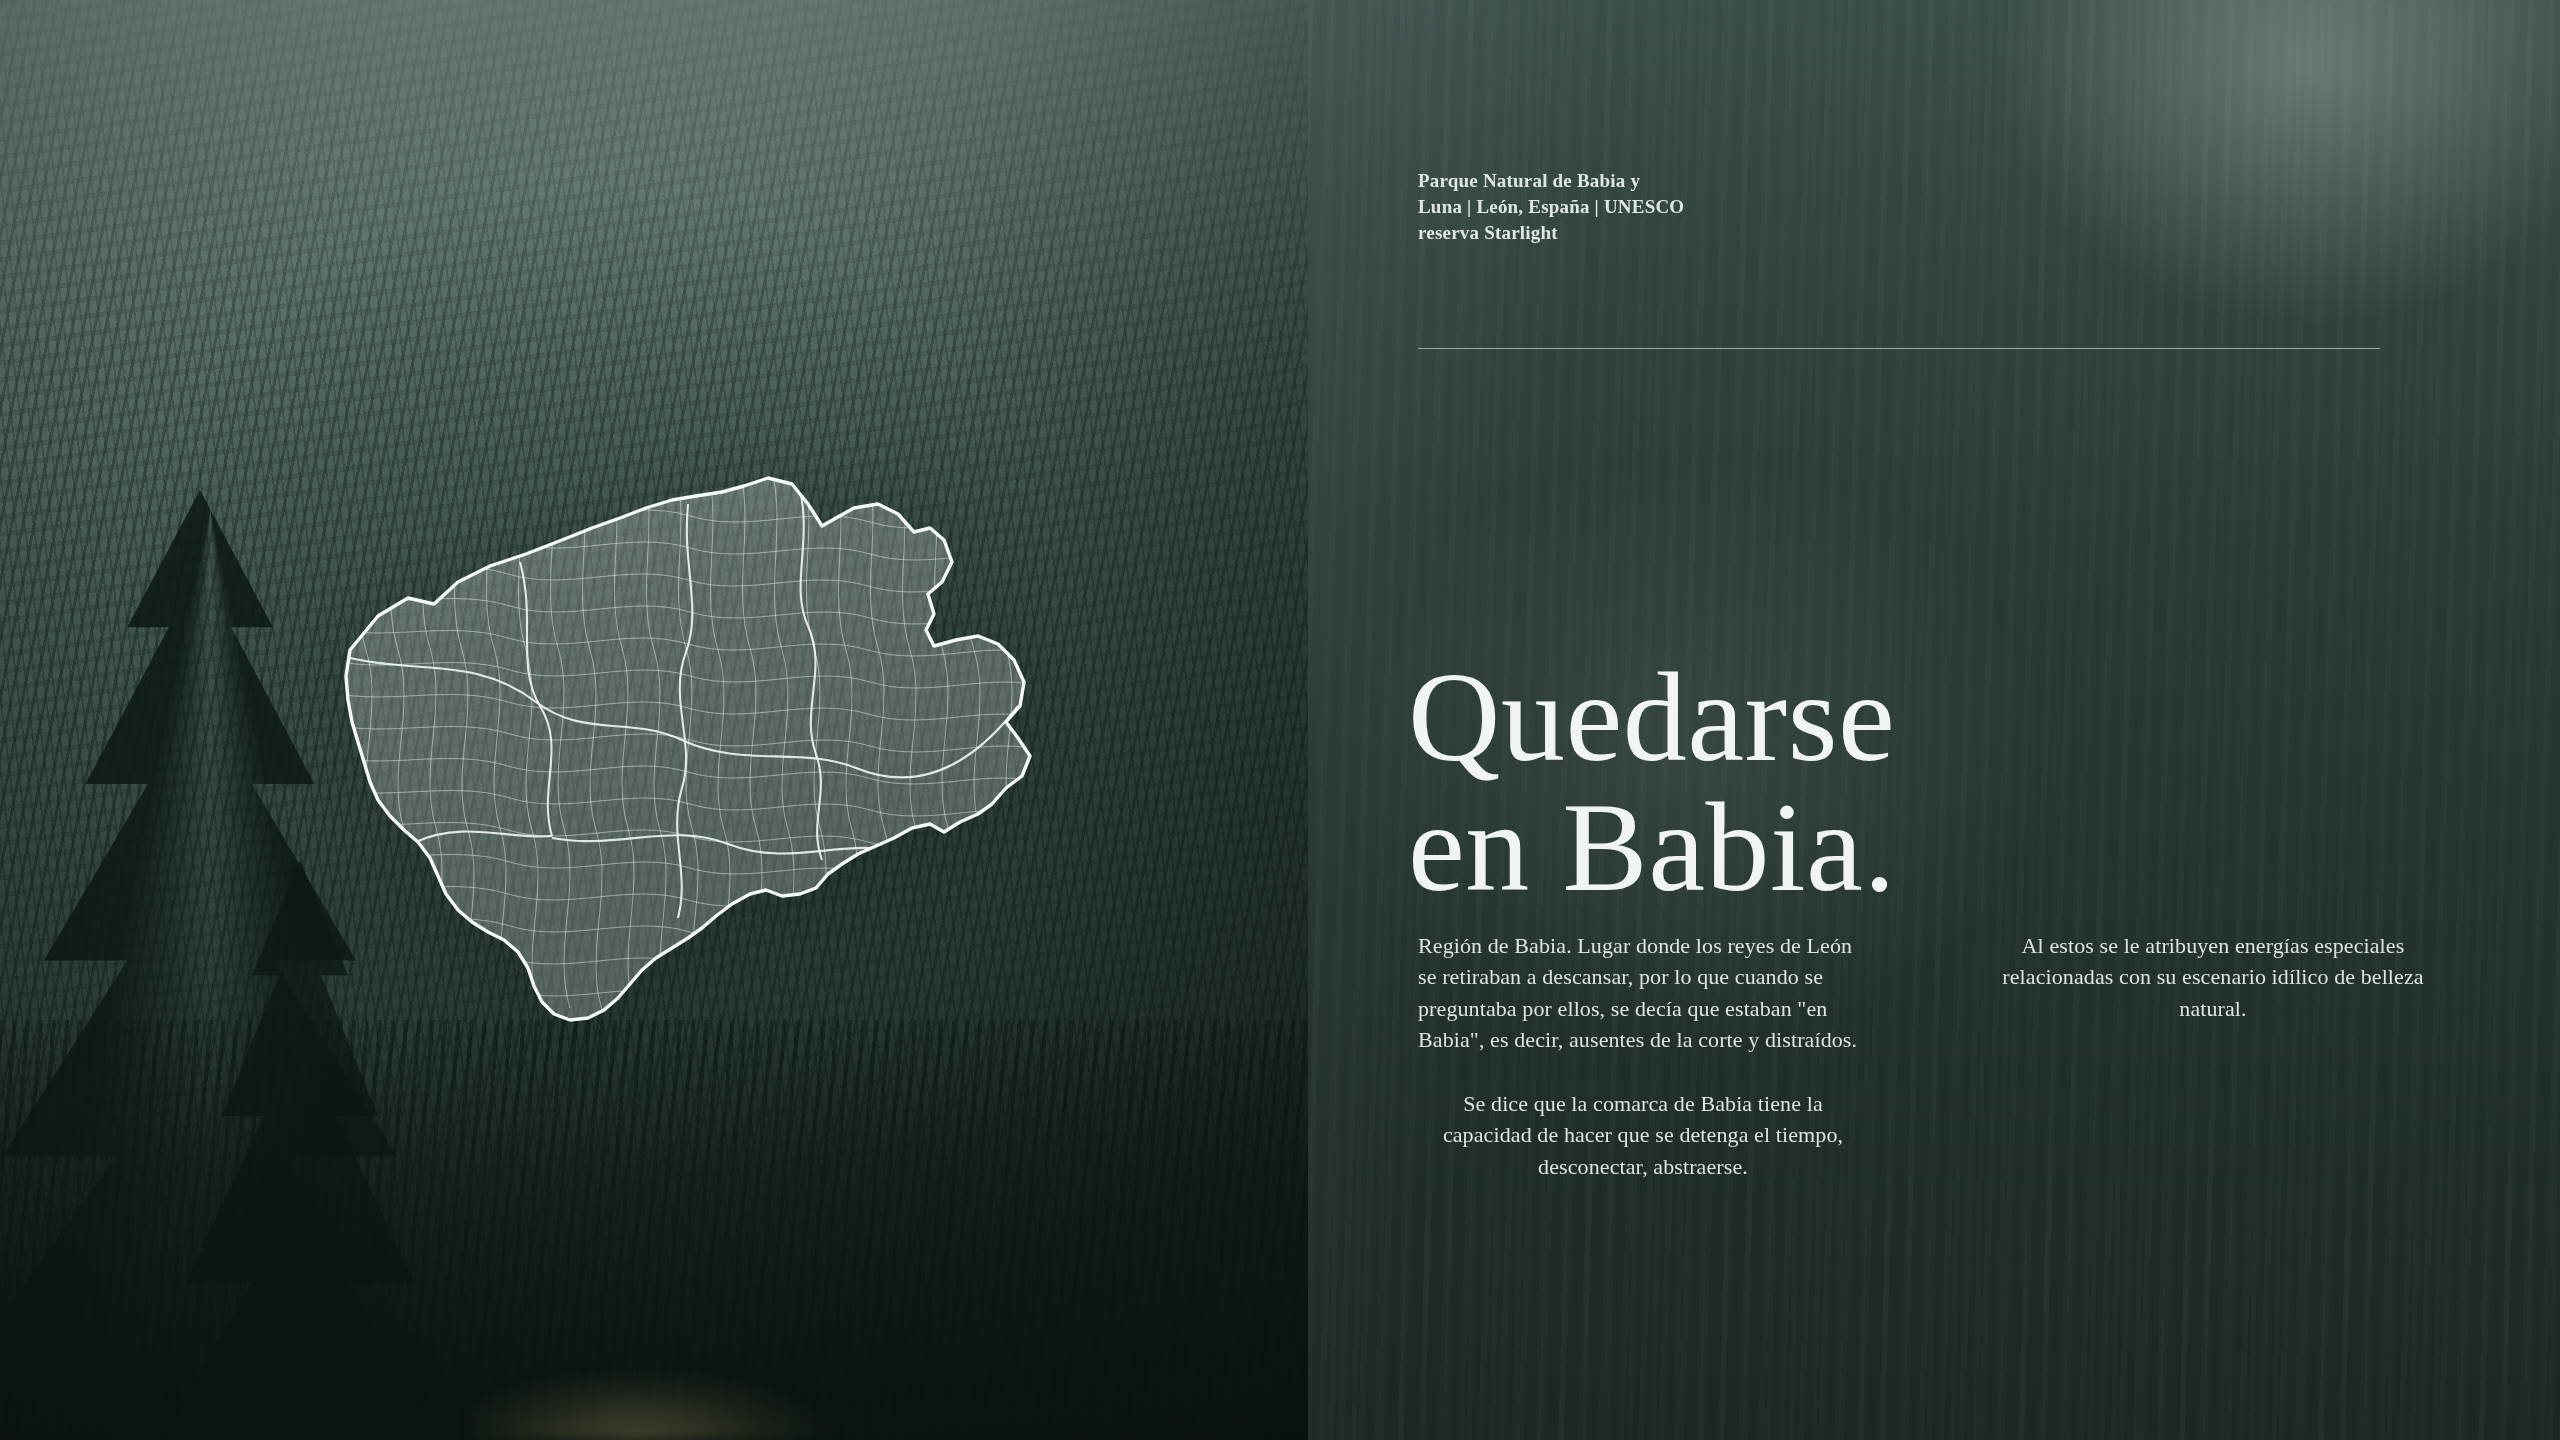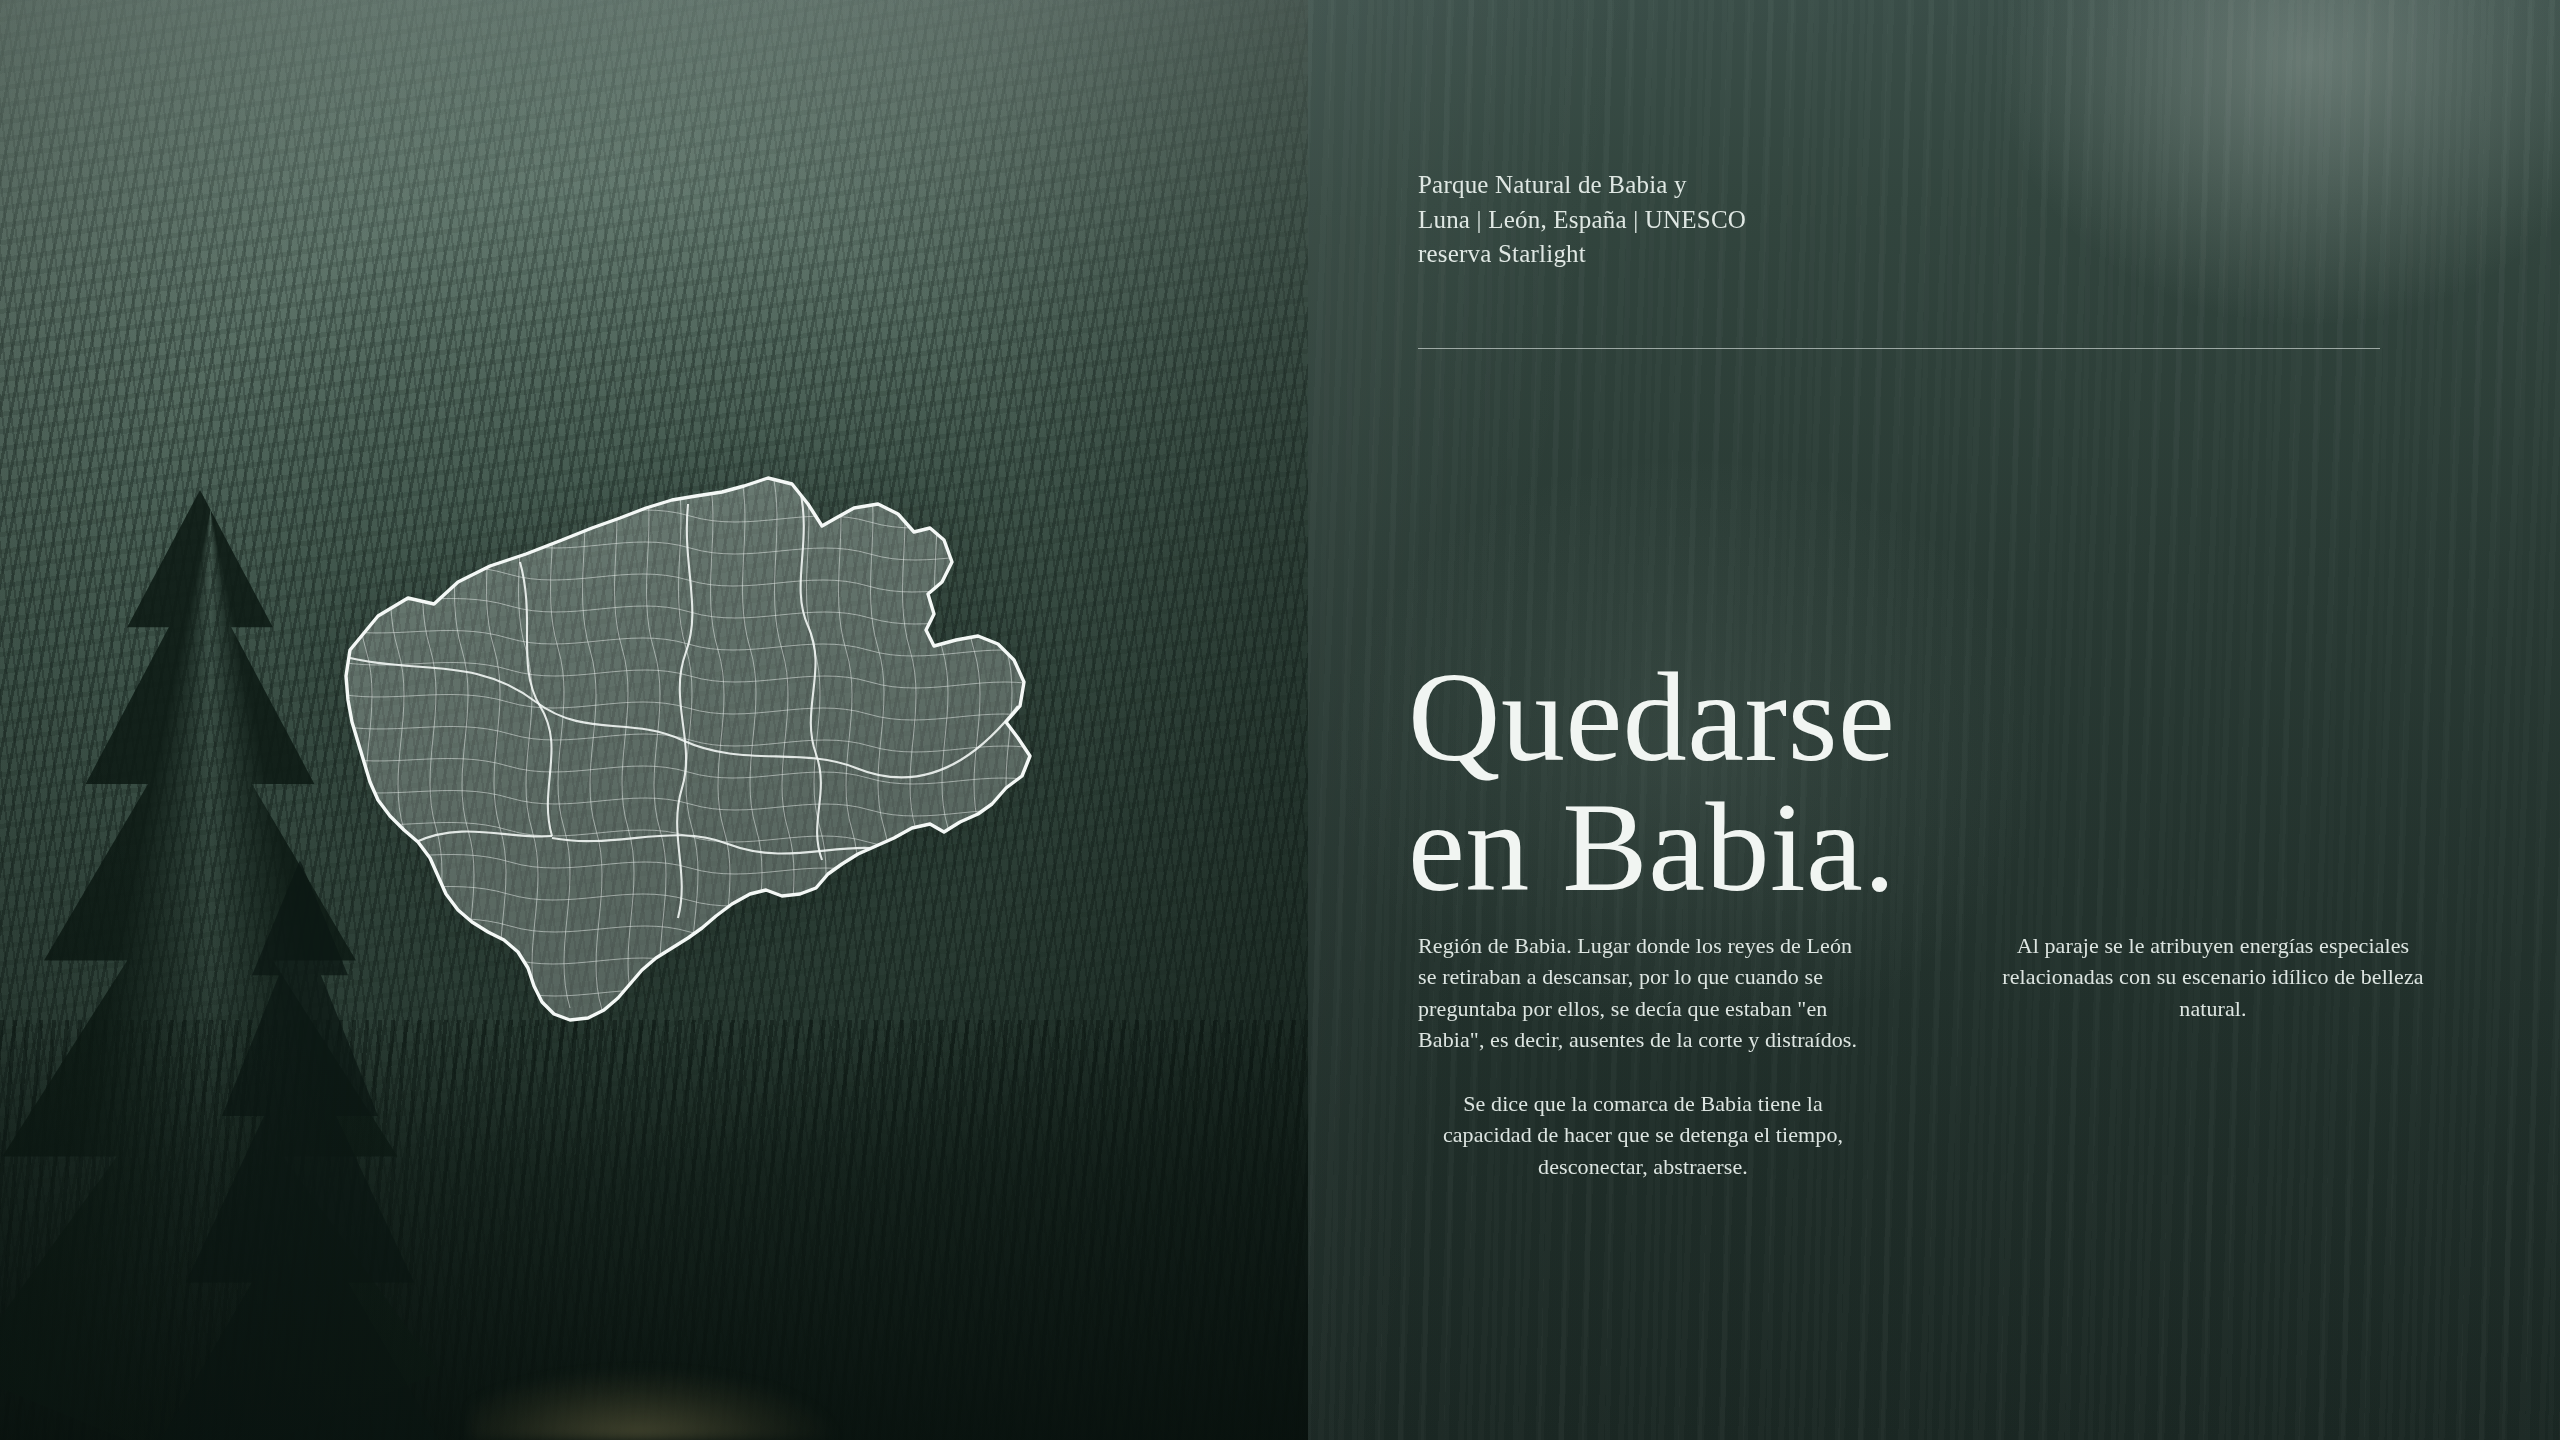--- a/index.html
+++ b/index.html
@@ -167,25 +167,25 @@
     z-index: 3;
     padding: 0;
     height: 100%;
   }
 
   .eyebrow {
     position: absolute;
     left: 110px;
     top: 168px;
     width: 620px;
-    font-size: 25px;
+    font-size: 19px;
     line-height: 1.38;
     letter-spacing: 0.2px;
     color: #dfe7e3;
-    font-weight: 400;
+    font-weight: 700;
     white-space: pre-line;
   }
 
   .divider {
     position: absolute;
     left: 110px;
     top: 348px;
     width: 962px;
     height: 1px;
     background: rgba(223,231,227,0.62);
@@ -343,20 +343,20 @@
 
       <h1 class="headline">Quedarse
 en Babia.</h1>
 
       <div class="columns">
         <div class="col">
           <p>Región de Babia. Lugar donde los reyes de León se retiraban a descansar, por lo que cuando se preguntaba por ellos, se decía que estaban "en Babia", es decir, ausentes de la corte y distraídos.</p>
           <p>Se dice que la comarca de Babia tiene la capacidad de hacer que se detenga el tiempo, desconectar, abstraerse.</p>
         </div>
         <div class="col">
-          <p>Al paraje se le atribuyen energías especiales relacionadas con su escenario idílico de belleza natural.</p>
+          <p>Al estos se le atribuyen energías especiales relacionadas con su escenario idílico de belleza natural.</p>
         </div>
       </div>
 
     </div>
   </div>
 
 </div>
 
 </body></html>

